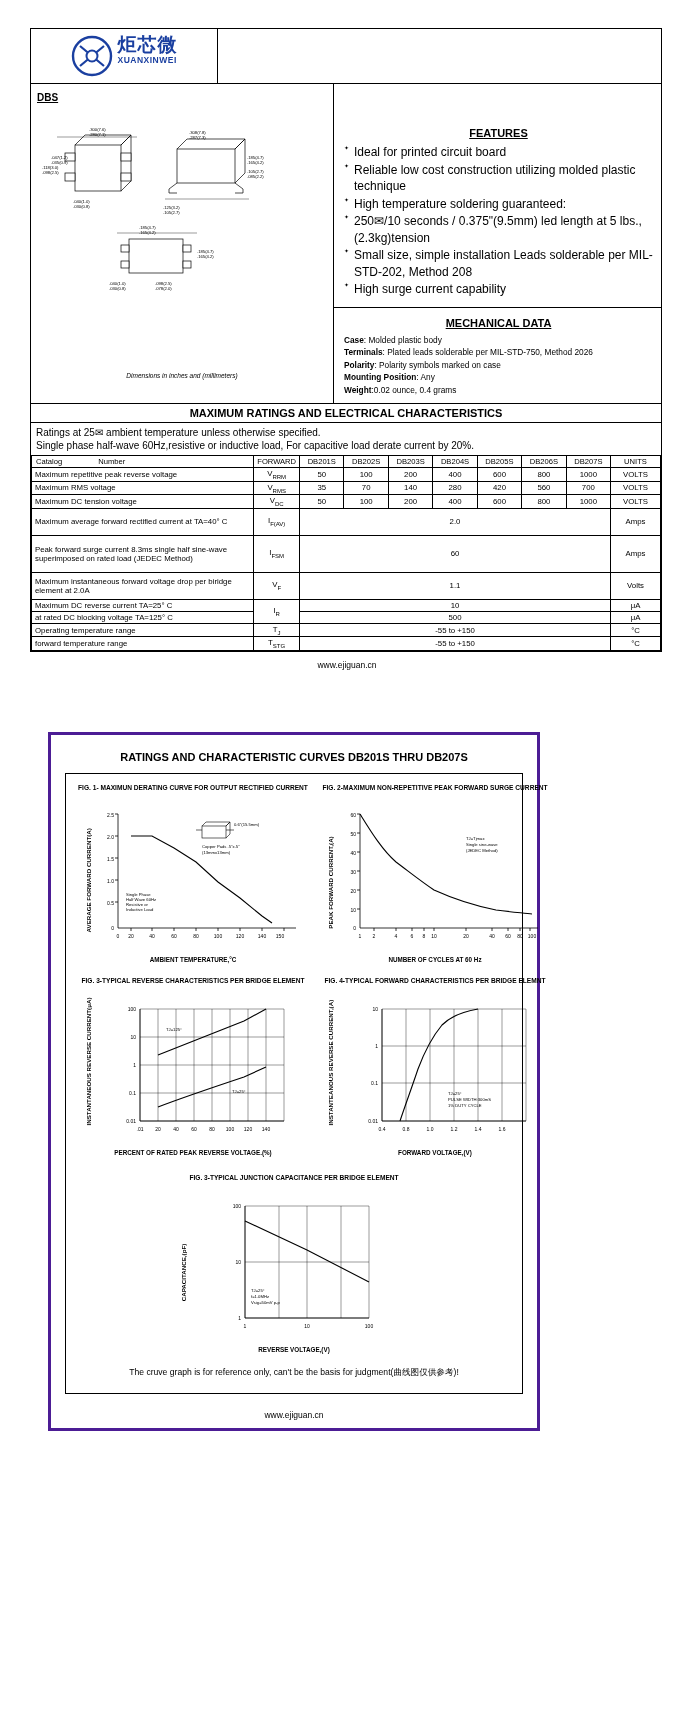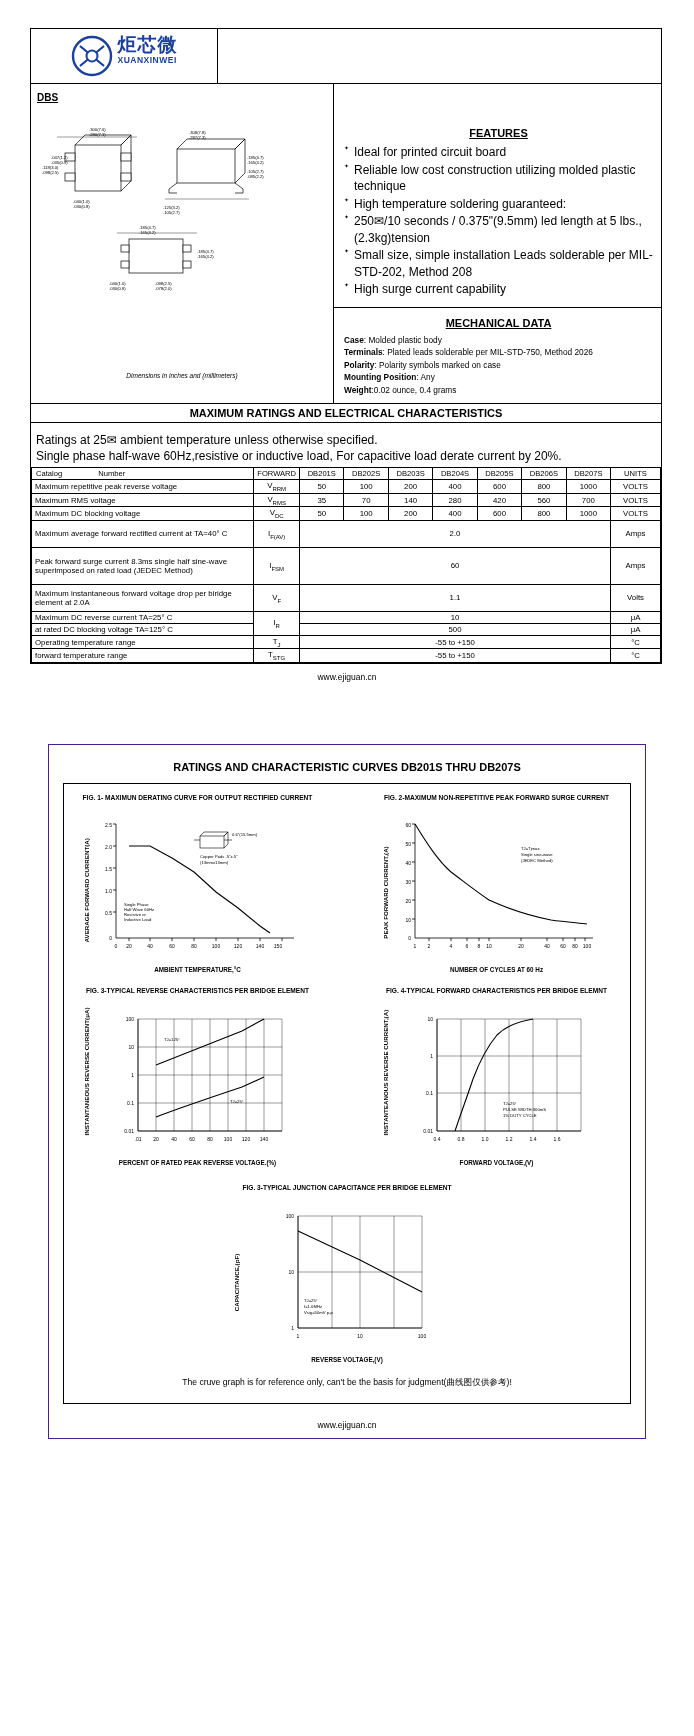--- a/index.html
+++ b/index.html
@@ -32,39 +32,39 @@
   .feat h3{margin:2px 0 5px 0;text-align:center;font-size:11px;font-weight:bold;text-decoration:underline;}
   .feat ul{list-style:none;margin:0;padding:0;font-size:12px;line-height:1.38;}
   .feat li{position:relative;padding-left:10px;margin-bottom:1px;}
   .feat li:before{content:"\2726";position:absolute;left:0;top:0;font-size:6px;}
   .mech{padding:5px 8px 6px 10px;flex:1;}
   .mech h3{margin:4px 0 6px 0;text-align:center;font-size:11px;font-weight:bold;text-decoration:underline;}
   .mech p{margin:0 0 1px 0;font-size:8.3px;line-height:1.38;}
   .mech b{font-weight:bold;}
 
   .ratings-title{text-align:center;font-size:11px;font-weight:bold;padding:3px 0;border-bottom:1px solid #000;}
-  .ratings-note{font-size:12px;padding:3px 5px 3px 5px;line-height:1.3;margin-top:7px;}
+  .ratings-note{font-size:10px;padding:3px 5px 3px 5px;line-height:1.3;}
 
   table.spec{border-collapse:collapse;width:100%;font-size:7.8px;}
   table.spec td{border:1px solid #000;padding:1px 3px;vertical-align:middle;}
   table.spec td.c{text-align:center;}
   .col-desc{width:222px;}
   .col-sym{width:36px;}
   .col-part{width:38px;}
   .col-unit{width:44px;}
   .hdrow td{font-weight:normal;text-align:center;font-size:7.6px;}
   .hdrow td.left{text-align:left;padding-left:4px;}
   .catalog-cell{display:flex;}
   .catalog-cell span:first-child{margin-right:36px;}
   .sub{font-size:6px;vertical-align:sub;}
   .notes{font-size:8px;padding:8px 6px 40px 6px;}
   .wwwline{text-align:center;font-size:8.5px;margin-top:8px;}
 
   
-  .sheet2{margin:62px 48px 0 48px;border:1px solid #4c1d95;width:598px;box-sizing:border-box;padding:10px 0 8px 0;}
+  .sheet2{margin:62px 48px 0 48px;border:3px solid #4c1d95;width:492px;box-sizing:border-box;padding:10px 0 8px 0;}
   .s2-title{text-align:center;font-size:11px;font-weight:bold;padding:6px 0 4px 0;}
   .s2-inner{margin:6px 14px 0 14px;border:1px solid #000;padding:10px 6px 8px 6px;}
   .charts-row{display:flex;justify-content:space-between;}
   .chart-box{width:255px;}
   .chart-cap{text-align:center;font-size:6.6px;font-weight:bold;line-height:1.25;height:20px;}
   .plot-area{display:flex;}
   .ylab{width:12px;position:relative;}
   .ylab span{position:absolute;left:-34px;top:50%;width:100px;text-align:center;transform:rotate(-90deg);font-size:6.2px;font-weight:bold;white-space:nowrap;}
   .plot{flex:1;}
   .xlab{text-align:center;font-size:6.3px;font-weight:bold;margin-top:2px;}
@@ -238,21 +238,21 @@
         <td class="c">35</td>
         <td class="c">70</td>
         <td class="c">140</td>
         <td class="c">280</td>
         <td class="c">420</td>
         <td class="c">560</td>
         <td class="c">700</td>
         <td class="c">VOLTS</td>
       </tr>
       <tr>
-        <td>Maximum DC blocking voltage</td>
+        <td>Maximum DC tension voltage</td>
         <td class="c">V<span class="sub">DC</span></td>
         <td class="c">50</td>
         <td class="c">100</td>
         <td class="c">200</td>
         <td class="c">400</td>
         <td class="c">600</td>
         <td class="c">800</td>
         <td class="c">1000</td>
         <td class="c">VOLTS</td>
       </tr>

